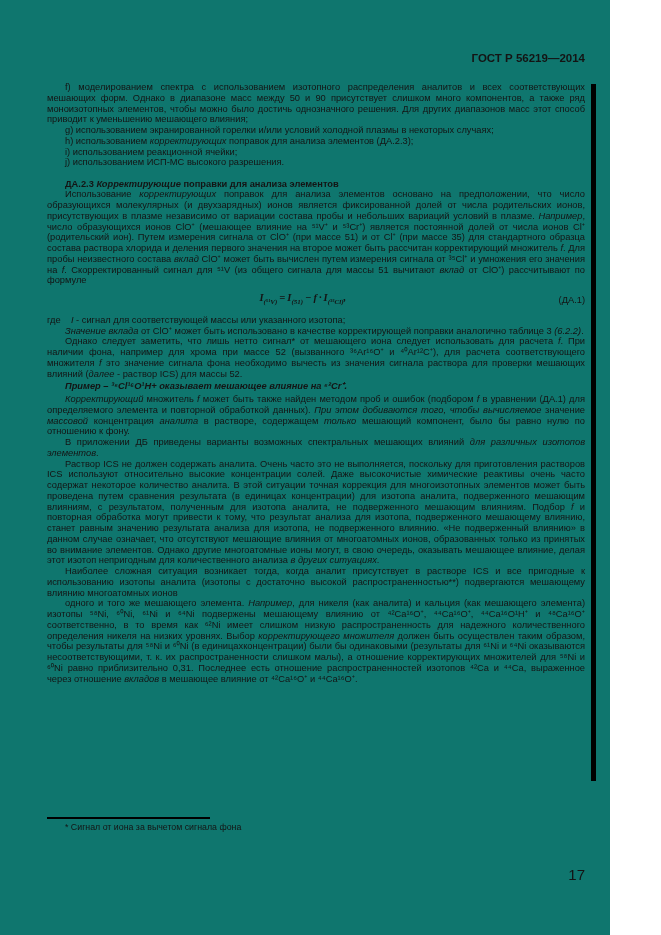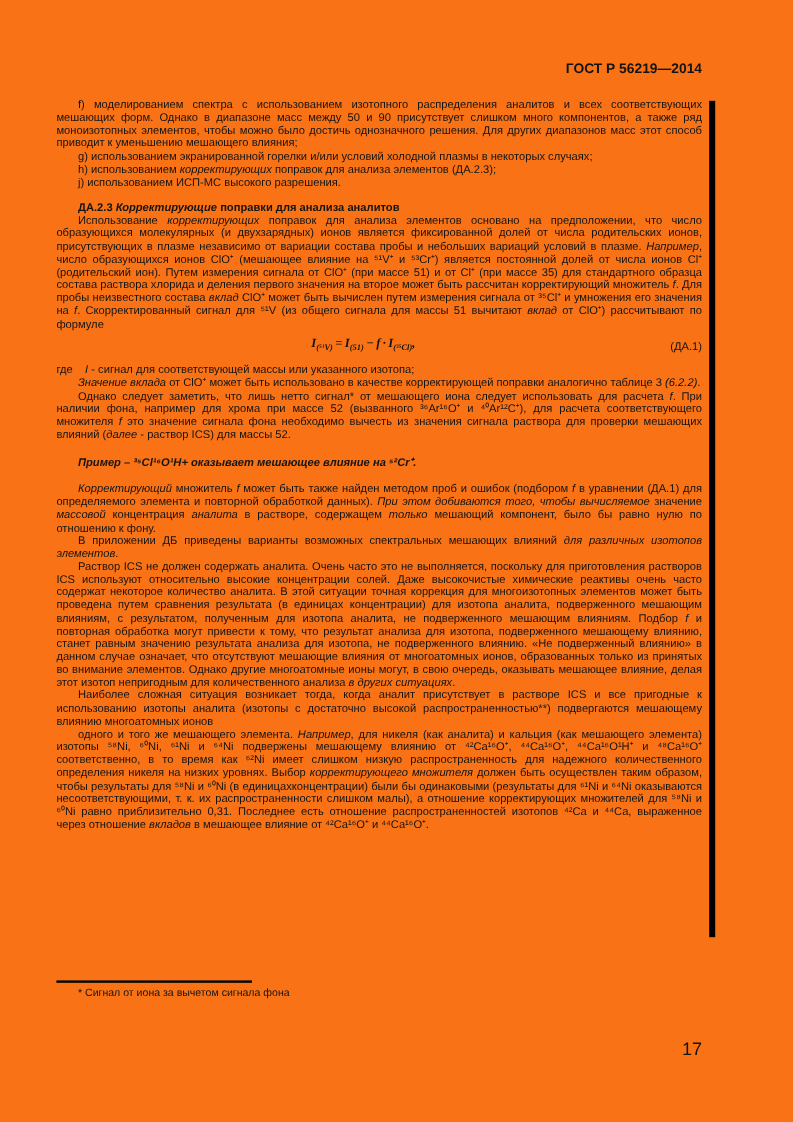--- a/index.html
+++ b/index.html
@@ -1,40 +1,40 @@
 <!DOCTYPE html>
 <html><head>
 <meta charset="utf-8">
 <style>
   html,body{margin:0;padding:0;background:#ffffff;}
   .page{
     position:relative;
-    width:661px;height:935px;
-    background:#f97316;
+    width:610px;height:935px;
+    background:#0f766e;
     font-family:"Liberation Sans",sans-serif;
     color:#141414;
     overflow:hidden;
   }
   .header{
     position:absolute;top:52px;left:47px;width:538px;
     text-align:right;font-weight:bold;font-size:11.5px;
   }
   .change-bar{
     position:absolute;left:591px;top:84px;width:5px;height:697px;
     background:#000;
   }
   .content{
     position:absolute;top:82px;left:47px;width:538px;
     font-size:9.3px;line-height:10.75px;text-align:justify;
   }
   .p{margin:0;text-indent:18px;}
   .heading{margin:10.7px 0 0 0;text-indent:18px;font-weight:bold;}
   .where{text-indent:0;}
   .where2{text-indent:0;padding-left:11px;}
-  .example{margin:12px 0;}
+  .example{margin:2px 0;}
   .rt-i{font-style:italic;}
   .rt-b{font-weight:bold;}
   .rt-bi{font-weight:bold;font-style:italic;}
   .formula-row{
     display:flex;align-items:center;margin:7px 0 7.5px 0;
   }
   .formula{
     flex:1;text-align:center;
     font-family:Liberation Serif, serif;
     font-style:italic;font-weight:bold;font-size:10.5px;
@@ -66,23 +66,24 @@
 <div class="page">
 
   <div class="header">ГОСТ Р 56219—2014</div>
 
   <div class="change-bar"></div>
 
   <div class="content">
     <p class="p"><span>f) моделированием спектра с использованием изотопного распределения аналитов и всех соответствующих мешающих форм. Однако в диапазоне масс между 50 и 90 присутствует слишком много компонентов, а также ряд моноизотопных элементов, чтобы можно было достичь однозначного решения. Для других диапазонов масс этот способ приводит к уменьшению мешающего влияния;</span></p>
     <p class="p"><span>g) использованием экранированной горелки и/или условий холодной плазмы в некоторых случаях;</span></p>
     <p class="p"><span>h) использованием </span><span class="rt-i">корректирующих</span><span> поправок для анализа элементов (ДА.2.3);</span></p>
+    <p class="p"><span>i) использованием реакционной ячейки;</span></p>
     <p class="p"><span>j) использованием ИСП-МС высокого разрешения.</span></p>
 
-    <p class="heading"><span class="rt-b">ДА.2.3 </span><span class="rt-bi">Корректирующие</span><span class="rt-b"> поправки для анализа аналитов</span></p>
+    <p class="heading"><span class="rt-b">ДА.2.3 </span><span class="rt-bi">Корректирующие</span><span class="rt-b"> поправки для анализа элементов</span></p>
 
     <p class="p"><span>Использование </span><span class="rt-i">корректирующих</span><span> поправок для анализа элементов основано на предположении, что число образующихся молекулярных (и двухзарядных) ионов является фиксированной долей от числа родительских ионов, присутствующих в плазме независимо от вариации состава пробы и небольших вариаций условий в плазме. </span><span class="rt-i">Например</span><span>, число образующихся ионов ClO⁺ (мешающее влияние на ⁵¹V⁺ и ⁵³Cr⁺) является постоянной долей от числа ионов Cl⁺ (родительский ион). Путем измерения сигнала от ClO⁺ (при массе 51) и от Cl⁺ (при массе 35) для стандартного образца состава раствора хлорида и деления первого значения на второе может быть рассчитан корректирующий множитель </span><span class="rt-i">f</span><span>. Для пробы неизвестного состава </span><span class="rt-i">вклад</span><span> ClO⁺ может быть вычислен путем измерения сигнала от ³⁵Cl⁺ и умножения его значения на </span><span class="rt-i">f</span><span>. Скорректированный сигнал для ⁵¹V (из общего сигнала для массы 51 вычитают </span><span class="rt-i">вклад</span><span> от ClO⁺) рассчитывают по формуле</span></p>
 
     <div class="formula-row">
       <div class="formula"><span class="fv">I</span><span class="fsub">(⁵¹V)</span><span class="fop">=</span><span class="fv">I</span><span class="fsub">(51)</span><span class="fop">−</span><span class="fv">f</span><span class="fop">·</span><span class="fv">I</span><span class="fsub">(³⁵Cl)</span><span>,</span></div>
       <div class="formula-label">(ДА.1)</div>
     </div>
 
     <p class="p where"><span>где&nbsp;&nbsp;&nbsp;&nbsp;</span><span class="rt-i">I</span><span> - сигнал для соответствующей массы или указанного изотопа;</span></p>
 

